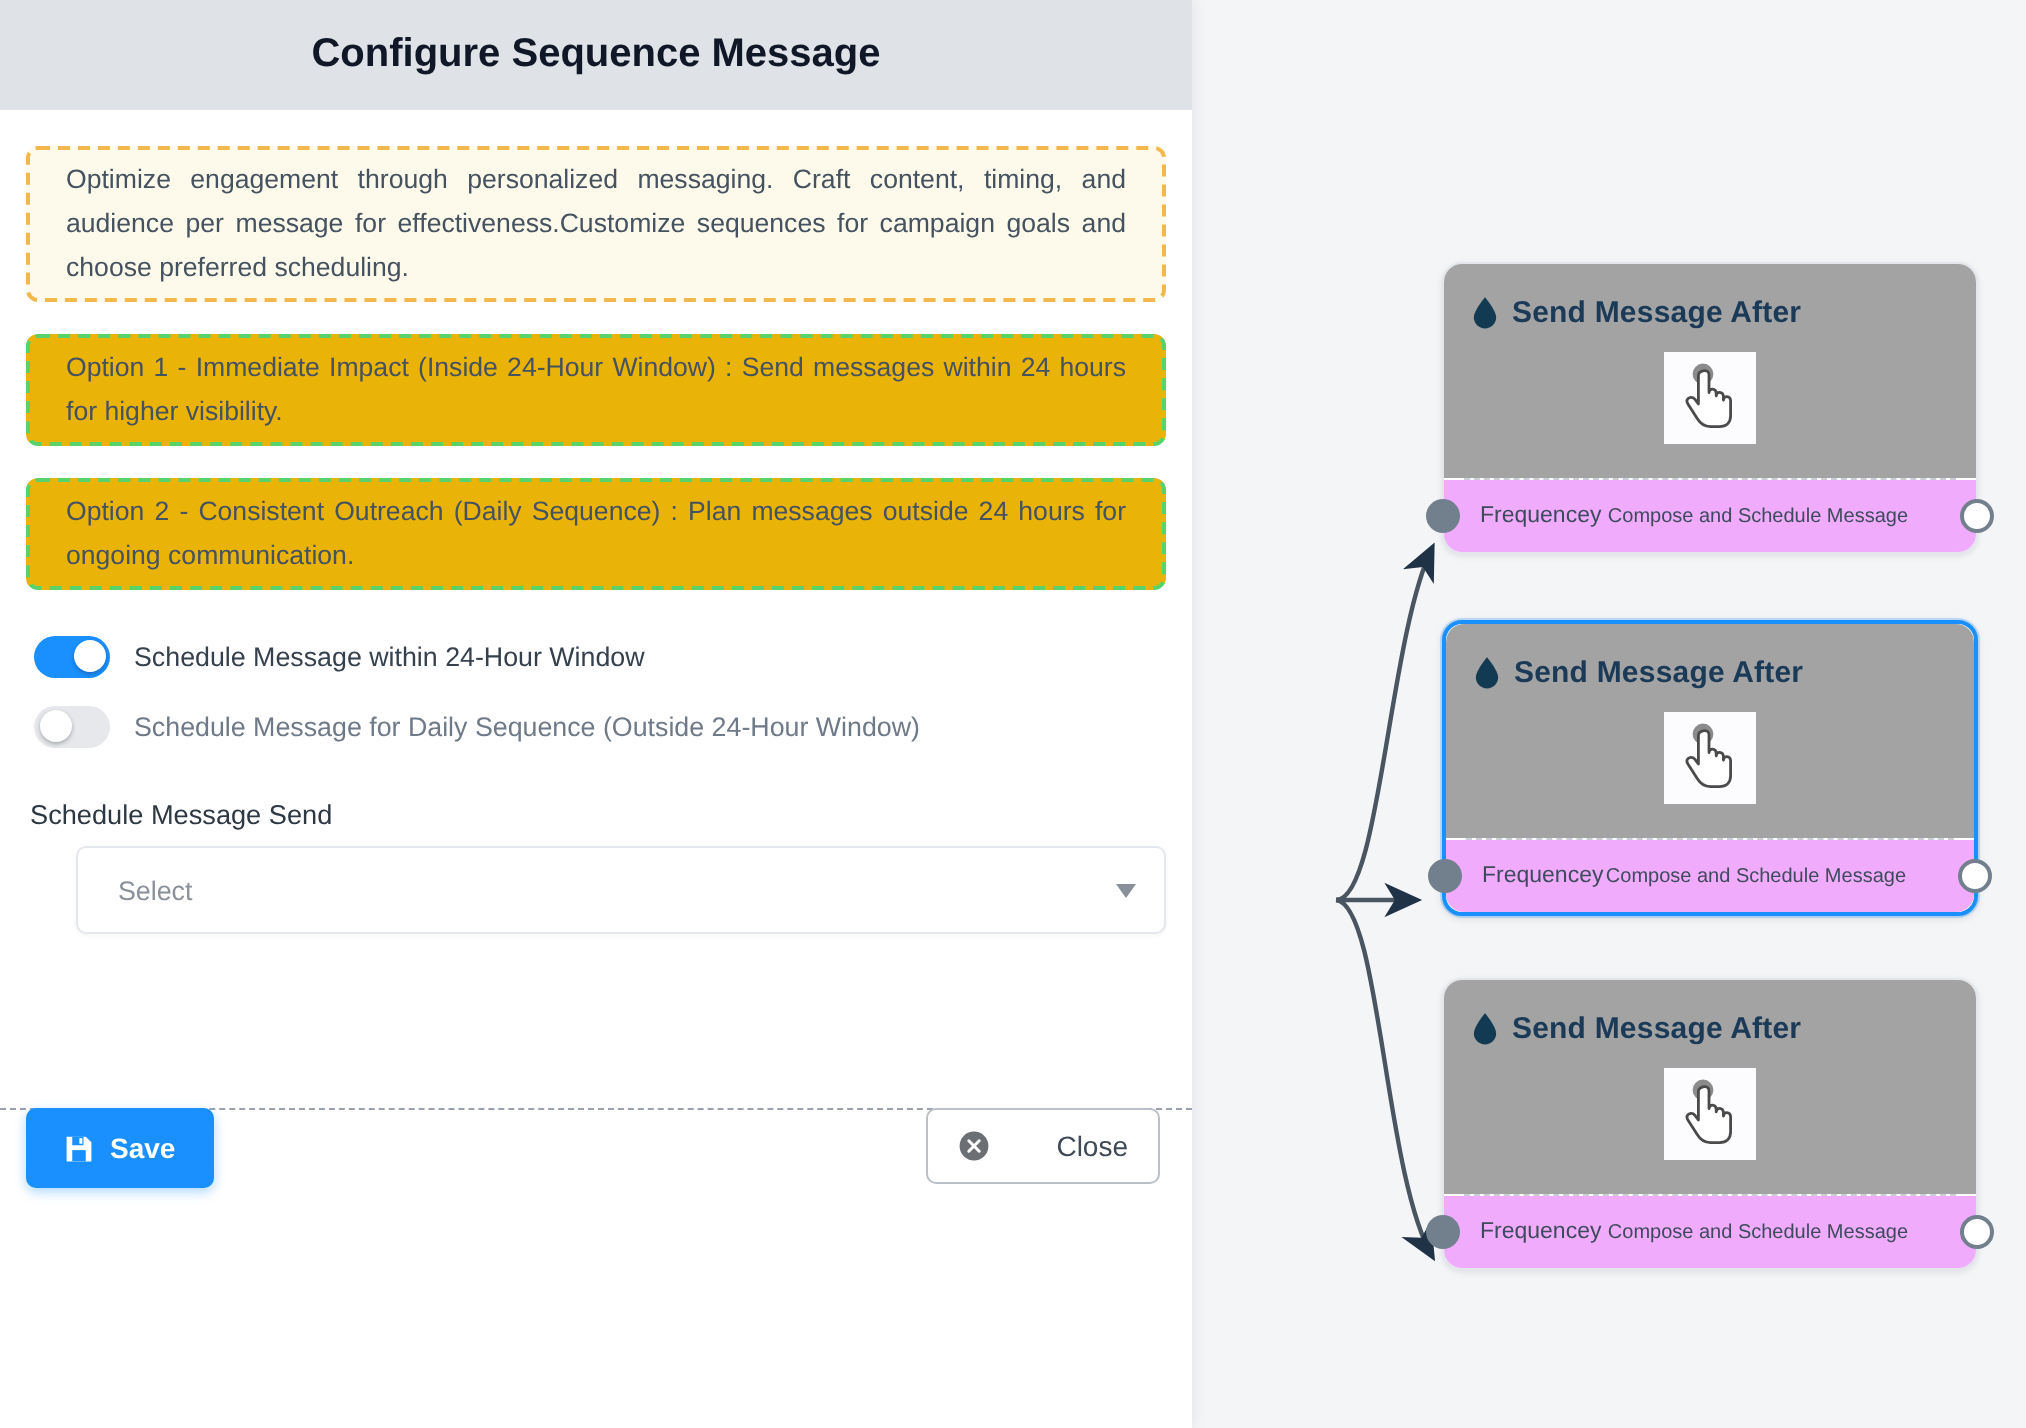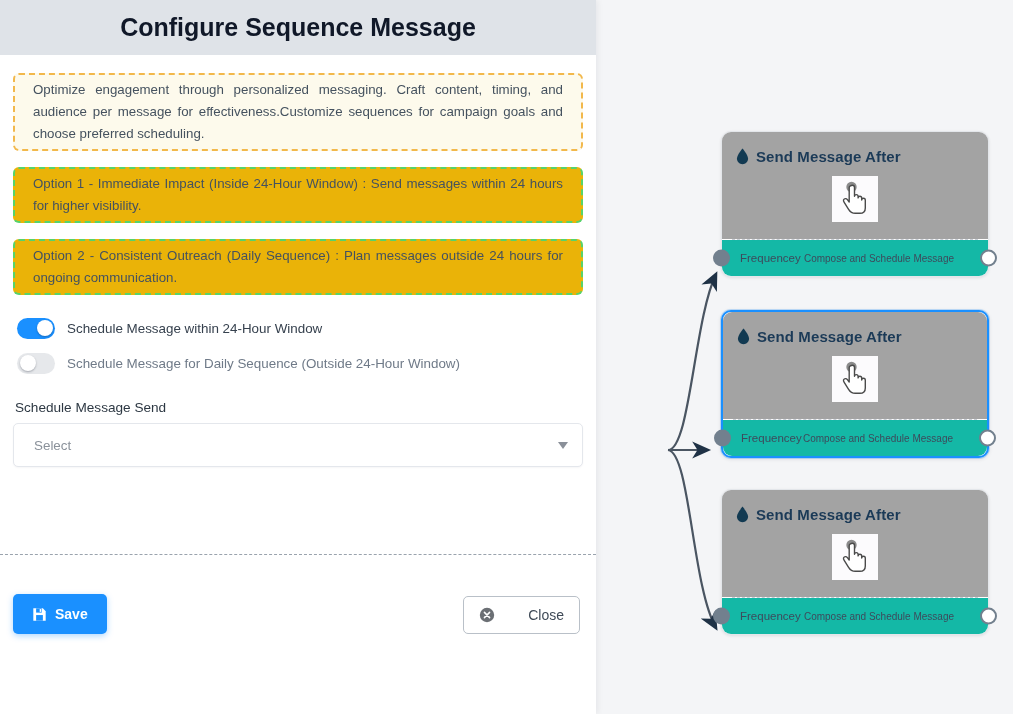--- a/index.html
+++ b/index.html
@@ -51,21 +51,21 @@
     display: flex; align-items: center; justify-content: center;
   }
   .hand-icon { width: 32px; height: 38px; display: block; }
 
   .node-sep {
     height: 0; border-top: 1px dashed #c9ced6;
     margin: 0 10px;
   }
   .node-foot {
     height: 36px;
-    background: #14b8a6;
+    background: #f0abfc;
     border-radius: 0 0 9px 9px;
     display: flex; align-items: center;
     position: relative;
     padding: 0 14px 0 18px;
   }
   .foot-left {
     font-size: 11.5px; color: #3d4b5c;
   }
   .foot-right {
     font-size: 10px; color: #3d4b5c;
@@ -111,21 +111,21 @@
     width: 596px; height: 714px;
     background: #ffffff;
     z-index: 20;
     box-shadow: 2px 0 6px rgba(16,24,40,.06);
   }
   .panel-header {
     height: 55px; background: #dfe3e8;
     display: flex; align-items: center; justify-content: center;
   }
   .panel-title {
-    font-size: 25px; font-weight: bold; color: #101828;
+    font-size: 20px; font-weight: bold; color: #101828;
   }
   .panel-body { padding: 18px 13px 0 13px; }
 
   .callout {
     border-radius: 6px;
     padding: 4px 18px;
     font-size: 13.3px;
     line-height: 22px;
     text-align: justify;
     color: #45525f;
@@ -166,37 +166,38 @@
     margin: 20px 0 8px 2px;
   }
   .select-box {
     height: 44px;
     border: 1px solid #e4e7ec;
     border-radius: 5px;
     background: #fff;
     display: flex; align-items: center;
     padding: 0 14px 0 20px;
     box-shadow: 0 1px 2px rgba(16,24,40,.04);
+    margin-left: 25px;
   }
   .select-value { font-size: 13.4px; color: #8a919a; }
   .caret {
     margin-left: auto;
     width: 0; height: 0;
     border-left: 5.5px solid transparent;
     border-right: 5.5px solid transparent;
     border-top: 7px solid #8a9099;
   }
 
   .footer-divider {
     position: absolute; left: 0; right: 0; top: 554px;
     border-top: 1px dashed #9aa3ad;
   }
   .panel-footer {
     position: absolute; left: 0; right: 0; top: 554px; height: 80px;
-    display: flex; align-items: flex-end;
+    display: flex; align-items: flex-start;
     padding: 0 16px 0 13px;
   }
   .btn {
     display: inline-flex; align-items: center; gap: 8px;
     font-size: 14px; border-radius: 5px; cursor: pointer;
   }
   .btn-save {
     background: #1a90ff; color: #fff; border: none;
     height: 40px; padding: 0 19px; font-weight: bold;
     box-shadow: 0 2px 6px rgba(26,144,255,.35);

